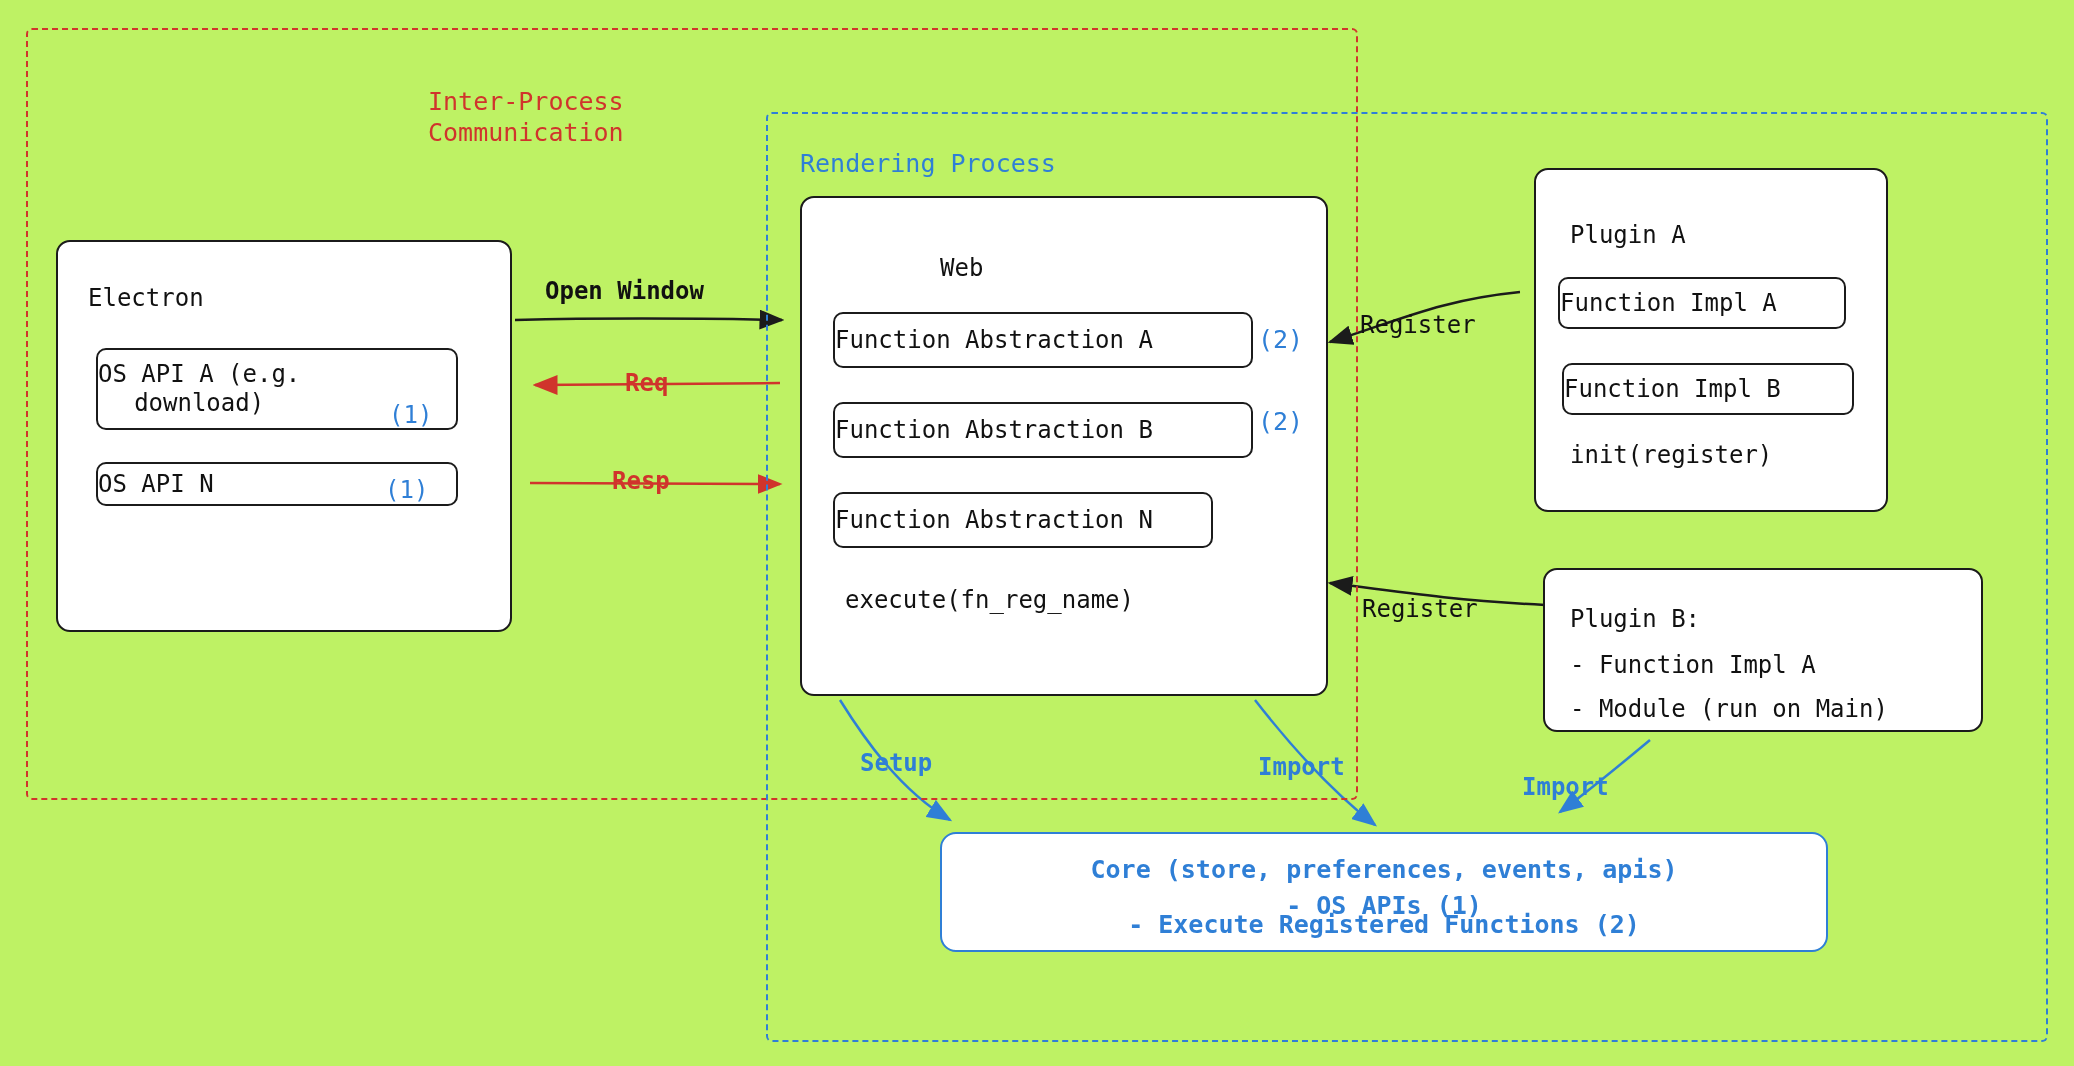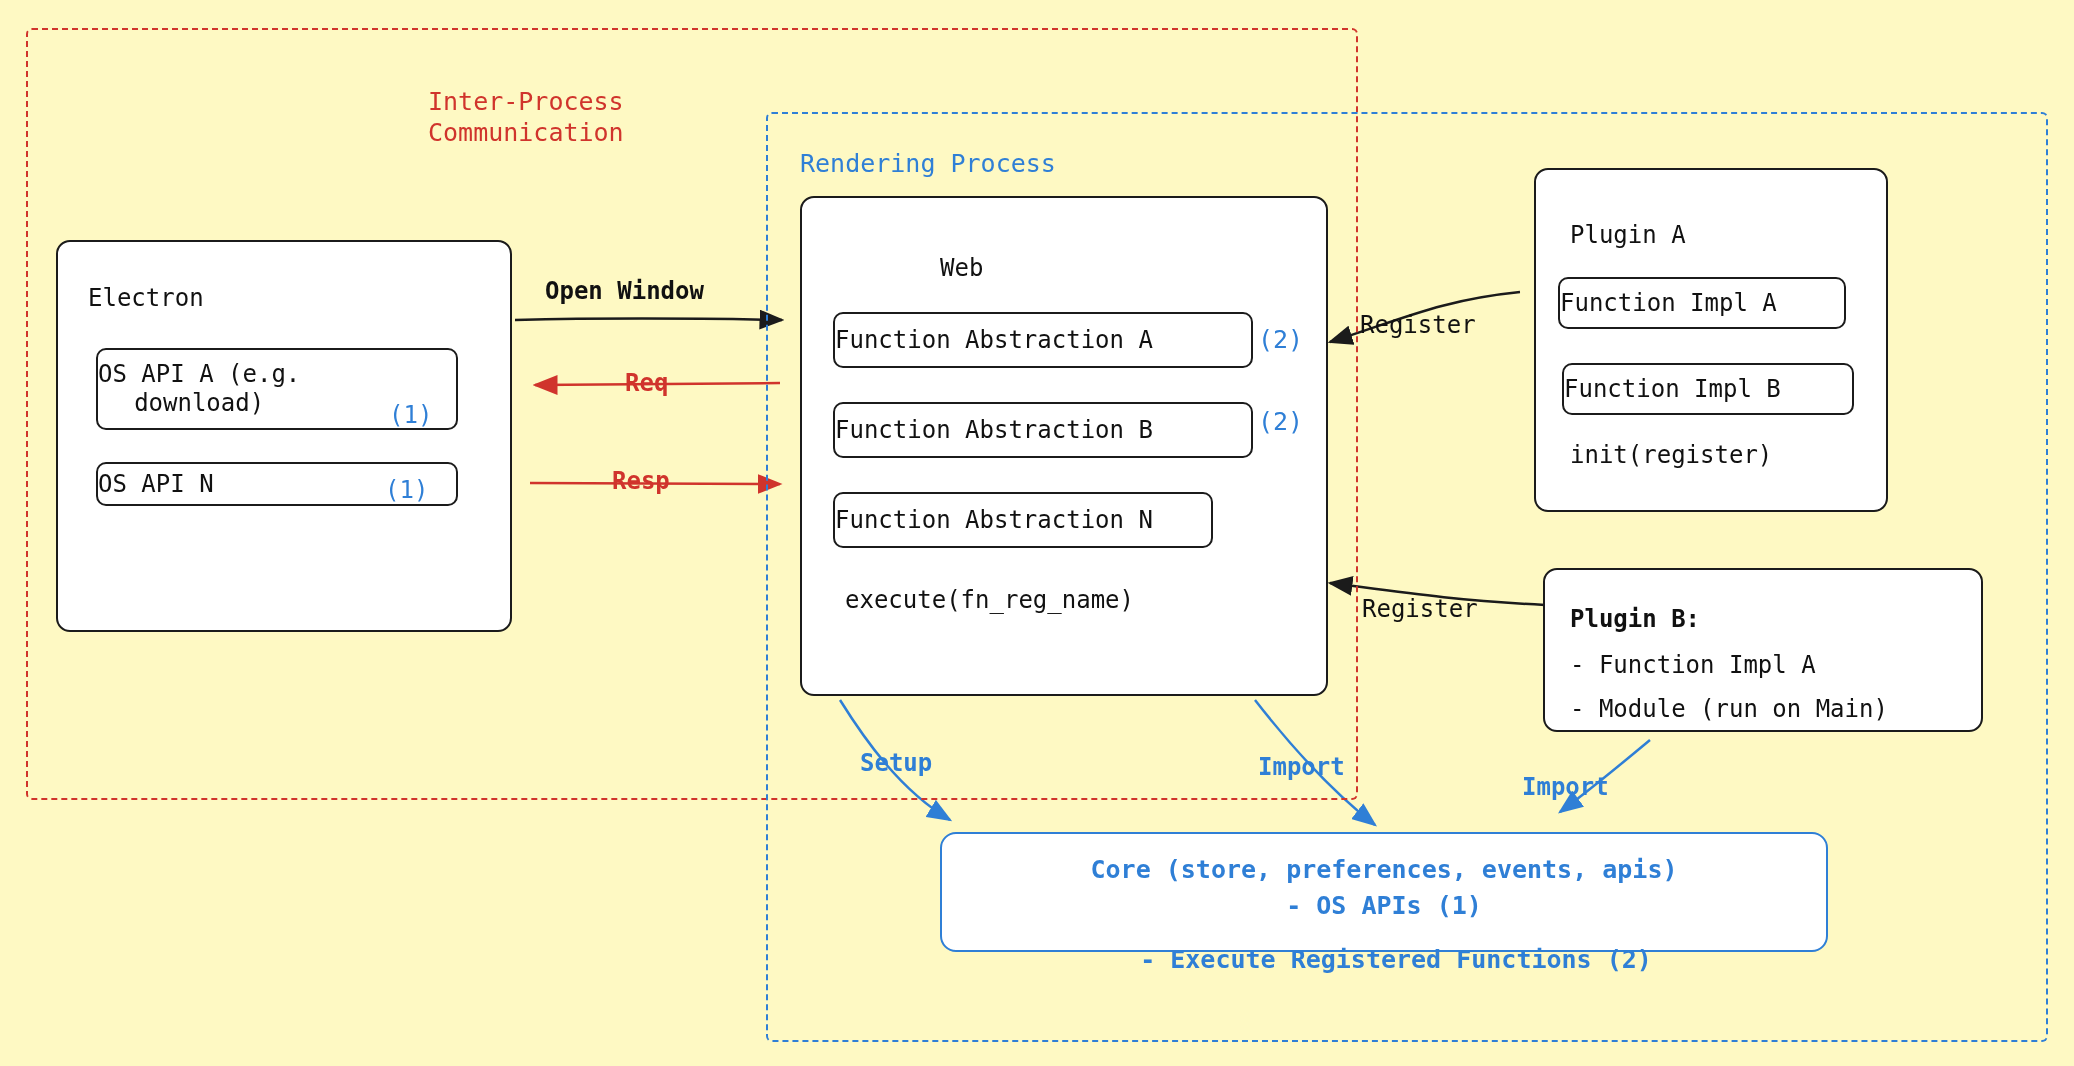--- a/index.html
+++ b/index.html
@@ -7,21 +7,21 @@
     padding: 0;
     background: #ffffff;
   }
   body {
     font-family: "DejaVu Sans Mono", monospace;
   }
   #canvas {
     position: relative;
     width: 2074px;
     height: 1066px;
-    background: #fef9c3;
+    background: #bef264;
     overflow: hidden;
   }
 
   
   .region {
     position: absolute;
     border-style: dashed;
     border-width: 2px;
     border-radius: 6px;
     box-sizing: border-box;
@@ -195,28 +195,28 @@
 
   <div class="box-inner" style="left:1558px; top:277px; width:288px; height:52px;">
     <span>Function Impl A</span>
   </div>
   <div class="box-inner" style="left:1562px; top:363px; width:292px; height:52px;">
     <span>Function Impl B</span>
   </div>
   <div class="txt" style="left:1570px; top:440px;">init(register)</div>
 
   <div class="box" style="left:1543px; top:568px; width:440px; height:164px;"></div>
-  <div class="txt" style="left:1570px; top:604px;font-weight:bold;">Plugin B:</div>
+  <div class="txt" style="left:1570px; top:604px;">Plugin B:</div>
   <div class="txt" style="left:1570px; top:650px;">- Function Impl A</div>
   <div class="txt" style="left:1570px; top:694px;">- Module (run on Main)</div>
 
   <div class="box-blue" style="left:940px; top:832px; width:888px; height:120px;">
     <div class="core-text" style="top:18px;">Core (store, preferences, events, apis)</div>
     <div class="core-text" style="top:54px;">- OS APIs (1)</div>
-    <div class="core-text" style="top:108px;padding-left:12px;">- Execute Registered Functions (2)</div>
+    <div class="core-text" style="top:73px;">- Execute Registered Functions (2)</div>
   </div>
 
   <div class="txt" style="left:545px; top:276px;font-weight:bold;">Open Window</div>
   <div class="txt-red" style="left:625px; top:368px; font-weight:bold;">Req</div>
   <div class="txt-red" style="left:612px; top:466px; font-weight:bold;">Resp</div>
   <div class="txt" style="left:1360px; top:310px;">Register</div>
   <div class="txt" style="left:1362px; top:594px;">Register</div>
   <div class="txt-blue" style="left:860px; top:748px; font-weight:bold;">Setup</div>
   <div class="txt-blue" style="left:1258px; top:752px; font-weight:bold;">Import</div>
   <div class="txt-blue" style="left:1522px; top:772px; font-weight:bold;">Import</div>

